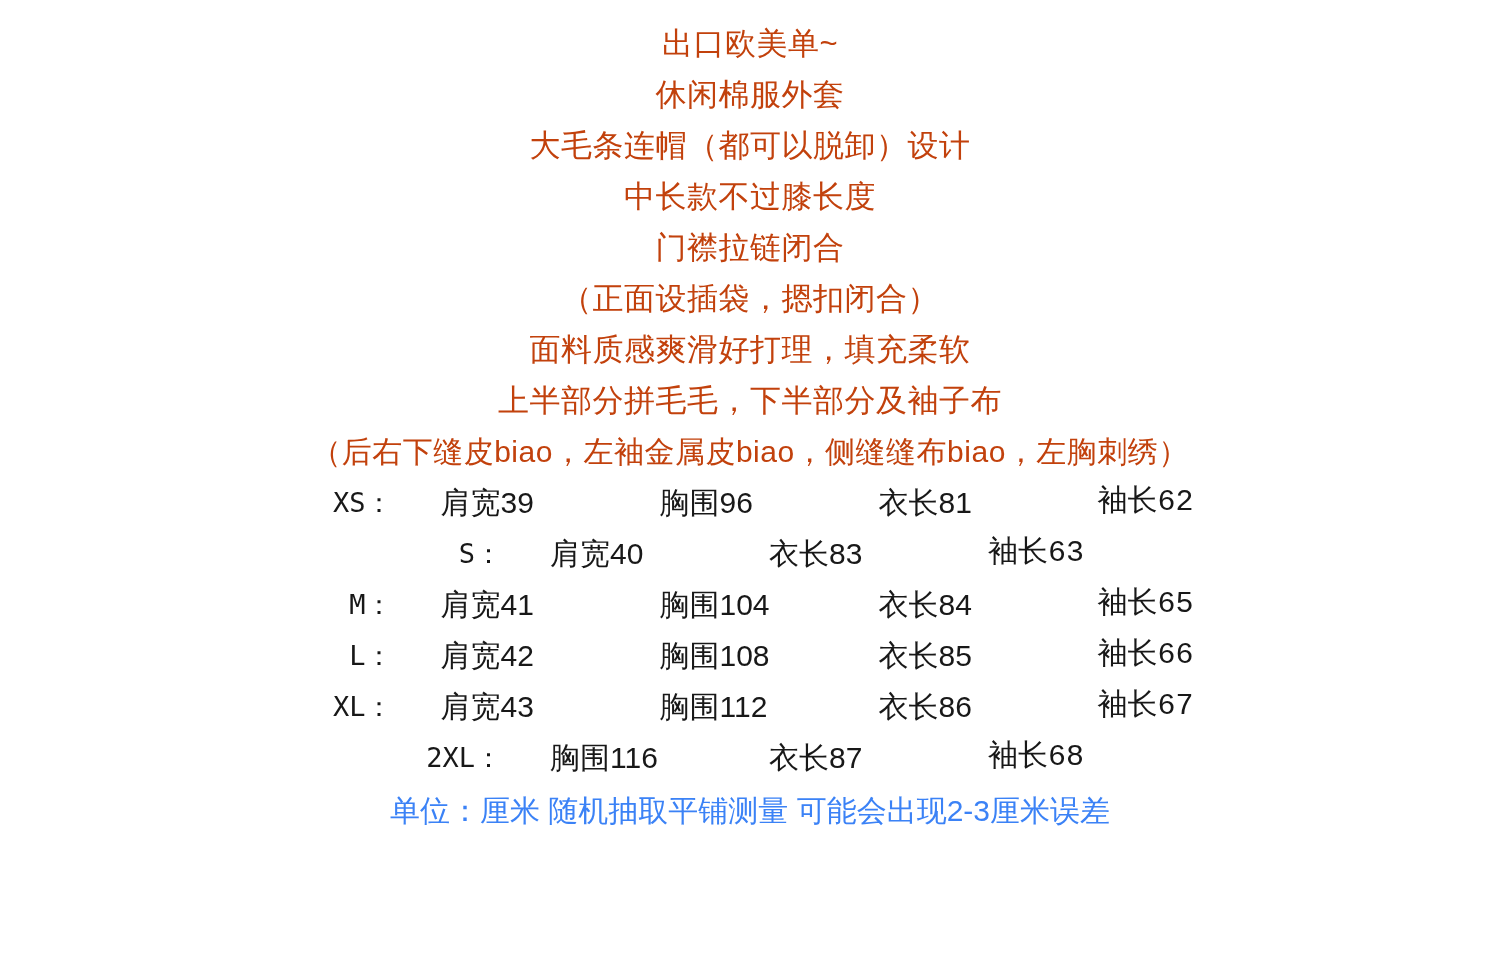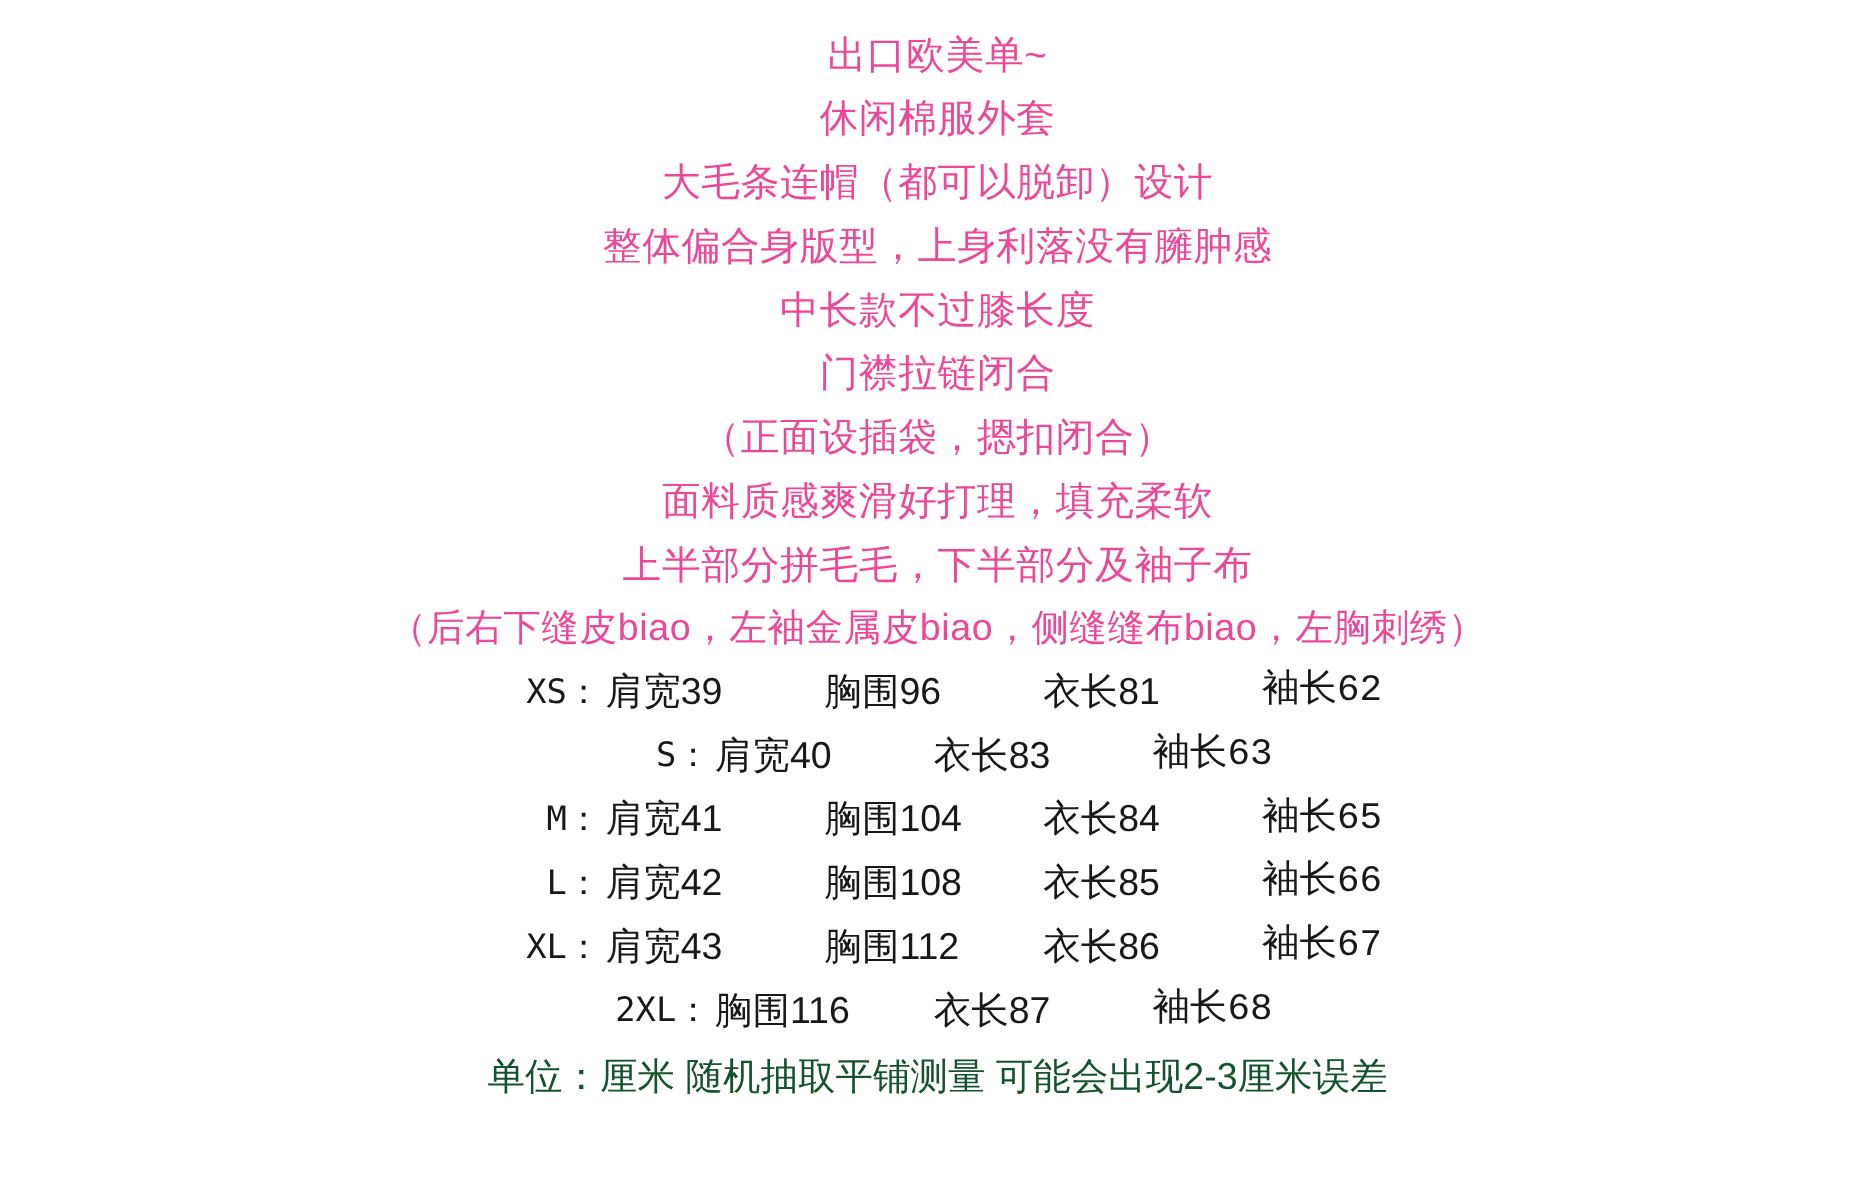--- a/index.html
+++ b/index.html
@@ -23,21 +23,21 @@
     flex-direction: column;
     align-items: center;
   }
   .line {
     width: 100%;
     text-align: center;
     font-size: 31px;
     line-height: 51px;
     letter-spacing: 0.5px;
     white-space: pre;
-    color: #ec4899;
+    color: #c2410c;
   }
   .line.mono-mix {
     font-size: 30px;
   }
   .size-row {
     width: 100%;
     display: flex;
     justify-content: center;
     align-items: center;
     font-size: 30px;
@@ -48,48 +48,48 @@
   .size-label {
     display: inline-block;
     min-width: 130px;
     text-align: right;
     padding-right: 4px;
   }
   .size-cell {
     display: inline-block;
     min-width: 175px;
     text-align: left;
+    margin-left: 44px;
   }
   .size-cell.last {
     min-width: 140px;
     font-family: Liberation Mono, monospace;
   }
   .latin {
     font-family: "DejaVu Sans Mono", "Liberation Mono", monospace;
     font-size: 27px;
   }
   .footer-line {
     width: 100%;
     text-align: center;
     font-size: 30px;
     line-height: 51px;
-    color: #14532d;
+    color: #3b82f6;
     white-space: pre;
     margin-top: 2px;
   }
 </style>
 </head>
 <body>
 
 <div id="page">
 
   <div class="line">出口欧美单~</div>
   <div class="line">休闲棉服外套</div>
   <div class="line">大毛条连帽（都可以脱卸）设计</div>
-  <div class="line">整体偏合身版型，上身利落没有臃肿感</div>
   <div class="line">中长款不过膝长度</div>
   <div class="line">门襟拉链闭合</div>
   <div class="line">（正面设插袋，摁扣闭合）</div>
   <div class="line">面料质感爽滑好打理，填充柔软</div>
   <div class="line">上半部分拼毛毛，下半部分及袖子布</div>
 
   <div class="line mono-mix">（后右下缝皮biao，左袖金属皮biao，侧缝缝布biao，左胸刺绣）</div>
 
   <div class="size-row">
     <span class="size-label latin">XS：</span>

